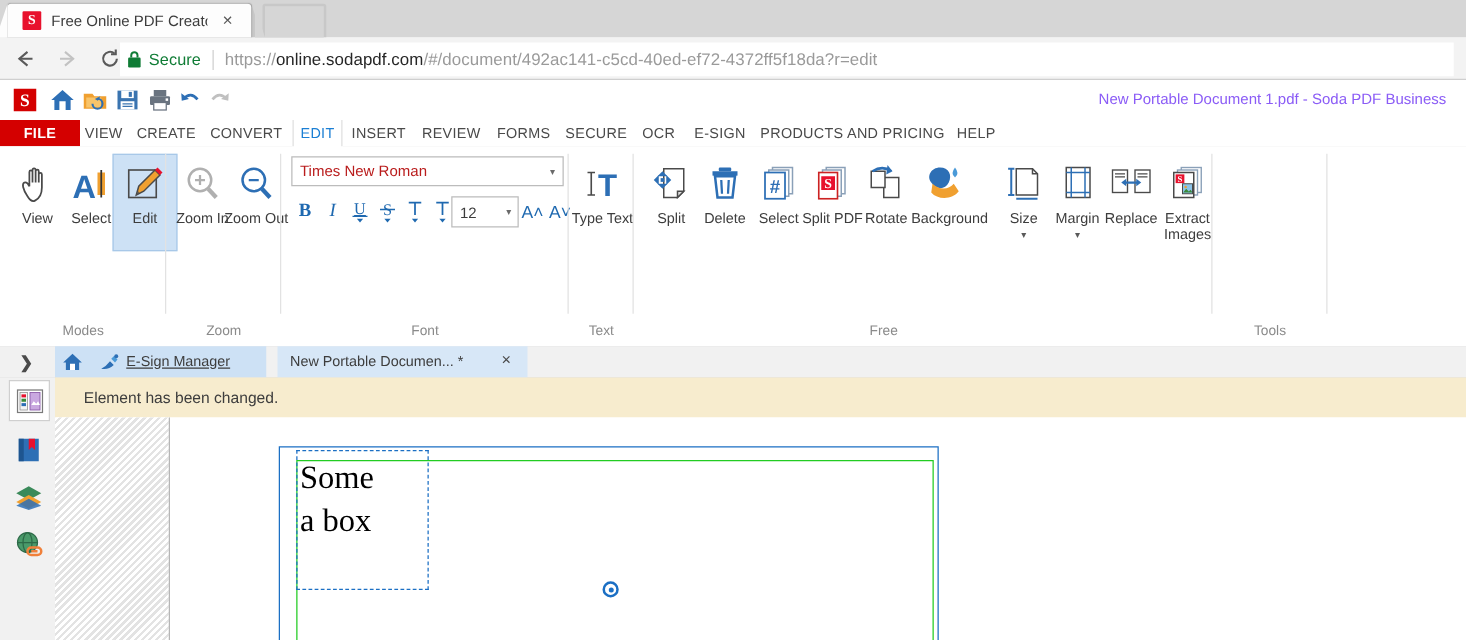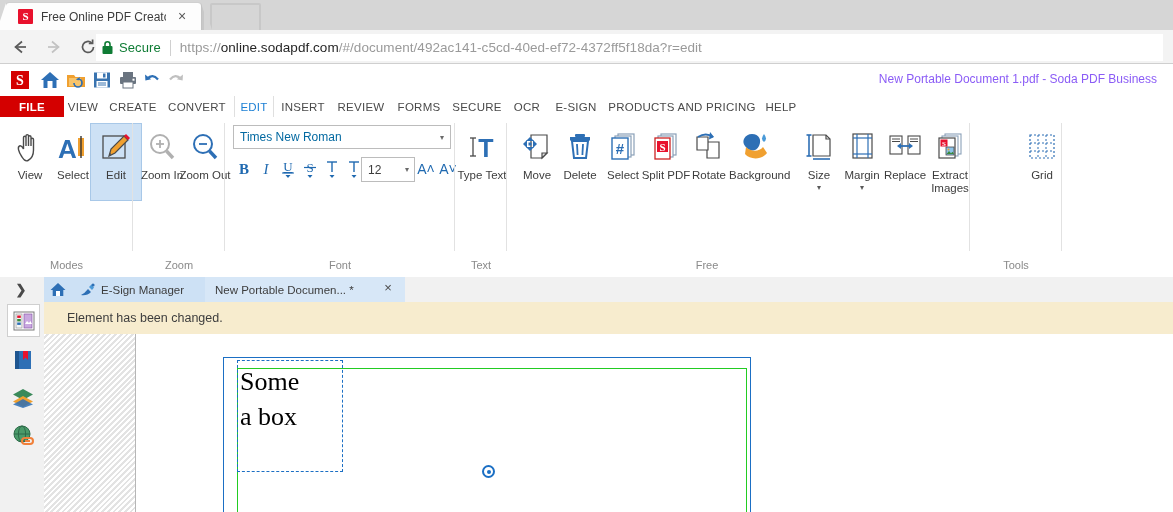--- a/index.html
+++ b/index.html
@@ -152,21 +152,21 @@
   .btn .caret{
     font-size:8px;color:#5a5a5a;line-height:8px;margin-top:2px;
   }
 
   
   .fontbox{
     position:absolute;left:8px;top:8px;width:216px;height:22px;
     border:1px solid #bcbcbc;background:#fff;display:flex;align-items:center;
     cursor:pointer;
   }
-  .fontbox span{font-size:12px;color:#0369a1;margin-left:6px;}
+  .fontbox span{font-size:12px;color:#b91c1c;margin-left:6px;}
   .fontbox .dd{
     position:absolute;right:6px;font-size:8px;color:#6a6a6a;
   }
   .fmtbtn{
     position:absolute;top:40px;width:22px;height:24px;
     display:flex;align-items:center;justify-content:center;cursor:pointer;
     color:#1f69b0;
   }
   .sizebox{
     position:absolute;top:40px;left:136px;width:52px;height:23px;
@@ -184,22 +184,22 @@
   .expand-chev{
     position:absolute;left:10px;top:2px;width:22px;height:21px;
     display:flex;align-items:center;justify-content:center;cursor:pointer;
     font-size:13px;color:#4a4a4a;font-weight:bold;
   }
   .dtab{
     position:absolute;top:0;height:25px;display:flex;align-items:center;
     cursor:pointer;font-size:11.5px;color:#3d3d3d;
   }
   .dtab.home{left:44px;width:28px;justify-content:center;background:#cde1f5;}
-  .dtab.esign{left:72px;width:133px;background:#cde1f5;padding-left:8px;}
-  .dtab.active{left:205px;width:190px;background:#d7e7f7;padding-left:10px;}
+  .dtab.esign{left:72px;width:133px;background:#cde1f5;padding-left:8px;text-decoration:underline;}
+  .dtab.active{left:222px;width:190px;background:#d7e7f7;padding-left:10px;}
   .dtab .dclose{
     position:absolute;right:10px;top:4px;width:14px;height:14px;
     text-align:center;line-height:14px;font-size:13px;color:#4a4a4a;
   }
 
   
   .notice{
     position:absolute;left:44px;top:238px;width:1129px;height:32px;
     background:#f7ecce;display:flex;align-items:center;
   }
@@ -505,21 +505,21 @@
                 <path d="M23 28 v-5 h5 Z" fill="#e0e0e0" stroke="#4a4a4a" stroke-width="1.2"></path>
                 <g fill="#2d6fb5">
                   <path d="M11 7 l4 4 h-8 Z"></path>
                   <path d="M11 21 l4 -4 h-8 Z"></path>
                   <path d="M4 14 l4 -4 v8 Z"></path>
                   <path d="M18 14 l-4 -4 v8 Z"></path>
                   <rect x="9.5" y="12.5" width="3" height="3"></rect>
                 </g>
               </svg>
           </div>
-          <div class="lbl">Move</div>
+          <div class="lbl">Split</div>
         </div>
         <div class="btn" style="left:47px">
           <div class="ico">
             <svg width="34" height="36" viewBox="0 0 34 36">
                 <rect x="12" y="4" width="10" height="3" rx="1" fill="#2d6fb5"></rect>
                 <rect x="7" y="7" width="20" height="3.5" fill="#2d6fb5"></rect>
                 <path d="M9 11 h16 l-2 17 h-12 Z" fill="#fff" stroke="#2d6fb5" stroke-width="2"></path>
                 <line x1="14" y1="14" x2="14.6" y2="25" stroke="#2d6fb5" stroke-width="1.8"></line>
                 <line x1="20" y1="14" x2="19.4" y2="25" stroke="#2d6fb5" stroke-width="1.8"></line>
               </svg>
@@ -628,32 +628,20 @@
                 <path d="M14.5 24 l2.5 -3 l2 2.2 l1.5 -1.5 l1.5 2.3 Z" fill="#3a8a3a"></path>
               </svg>
           </div>
           <div class="lbl">Extract Images</div>
         </div>
         <div class="glabel" style="left:120px;right:auto;width:160px">Free</div>
         <div class="sep"></div>
       </div>
 
       <div class="rgroup" style="left:970px;width:92px">
-        <div class="btn" style="left:46px">
-          <div class="ico">
-            <svg width="34" height="36" viewBox="0 0 34 36">
-                <rect x="5" y="5" width="24" height="23" fill="none" stroke="#2d6fb5" stroke-width="1.2" stroke-dasharray="2 2"></rect>
-                <line x1="13" y1="5" x2="13" y2="28" stroke="#2d6fb5" stroke-width="1" stroke-dasharray="2 2"></line>
-                <line x1="21" y1="5" x2="21" y2="28" stroke="#2d6fb5" stroke-width="1" stroke-dasharray="2 2"></line>
-                <line x1="5" y1="13" x2="29" y2="13" stroke="#2d6fb5" stroke-width="1" stroke-dasharray="2 2"></line>
-                <line x1="5" y1="21" x2="29" y2="21" stroke="#2d6fb5" stroke-width="1" stroke-dasharray="2 2"></line>
-              </svg>
-          </div>
-          <div class="lbl">Grid</div>
-        </div>
         <div class="glabel">Tools</div>
         <div class="sep"></div>
       </div>
     </div>
 
     <div class="tabstrip">
       <div class="expand-chev">❯</div>
       <div class="dtab home">
         <svg width="16" height="15" viewBox="0 0 16 15">
             <path d="M8 1 L15.5 8 L13.3 8 L13.3 14 L2.7 14 L2.7 8 L0.5 8 Z" fill="#2d6fb5"></path>

